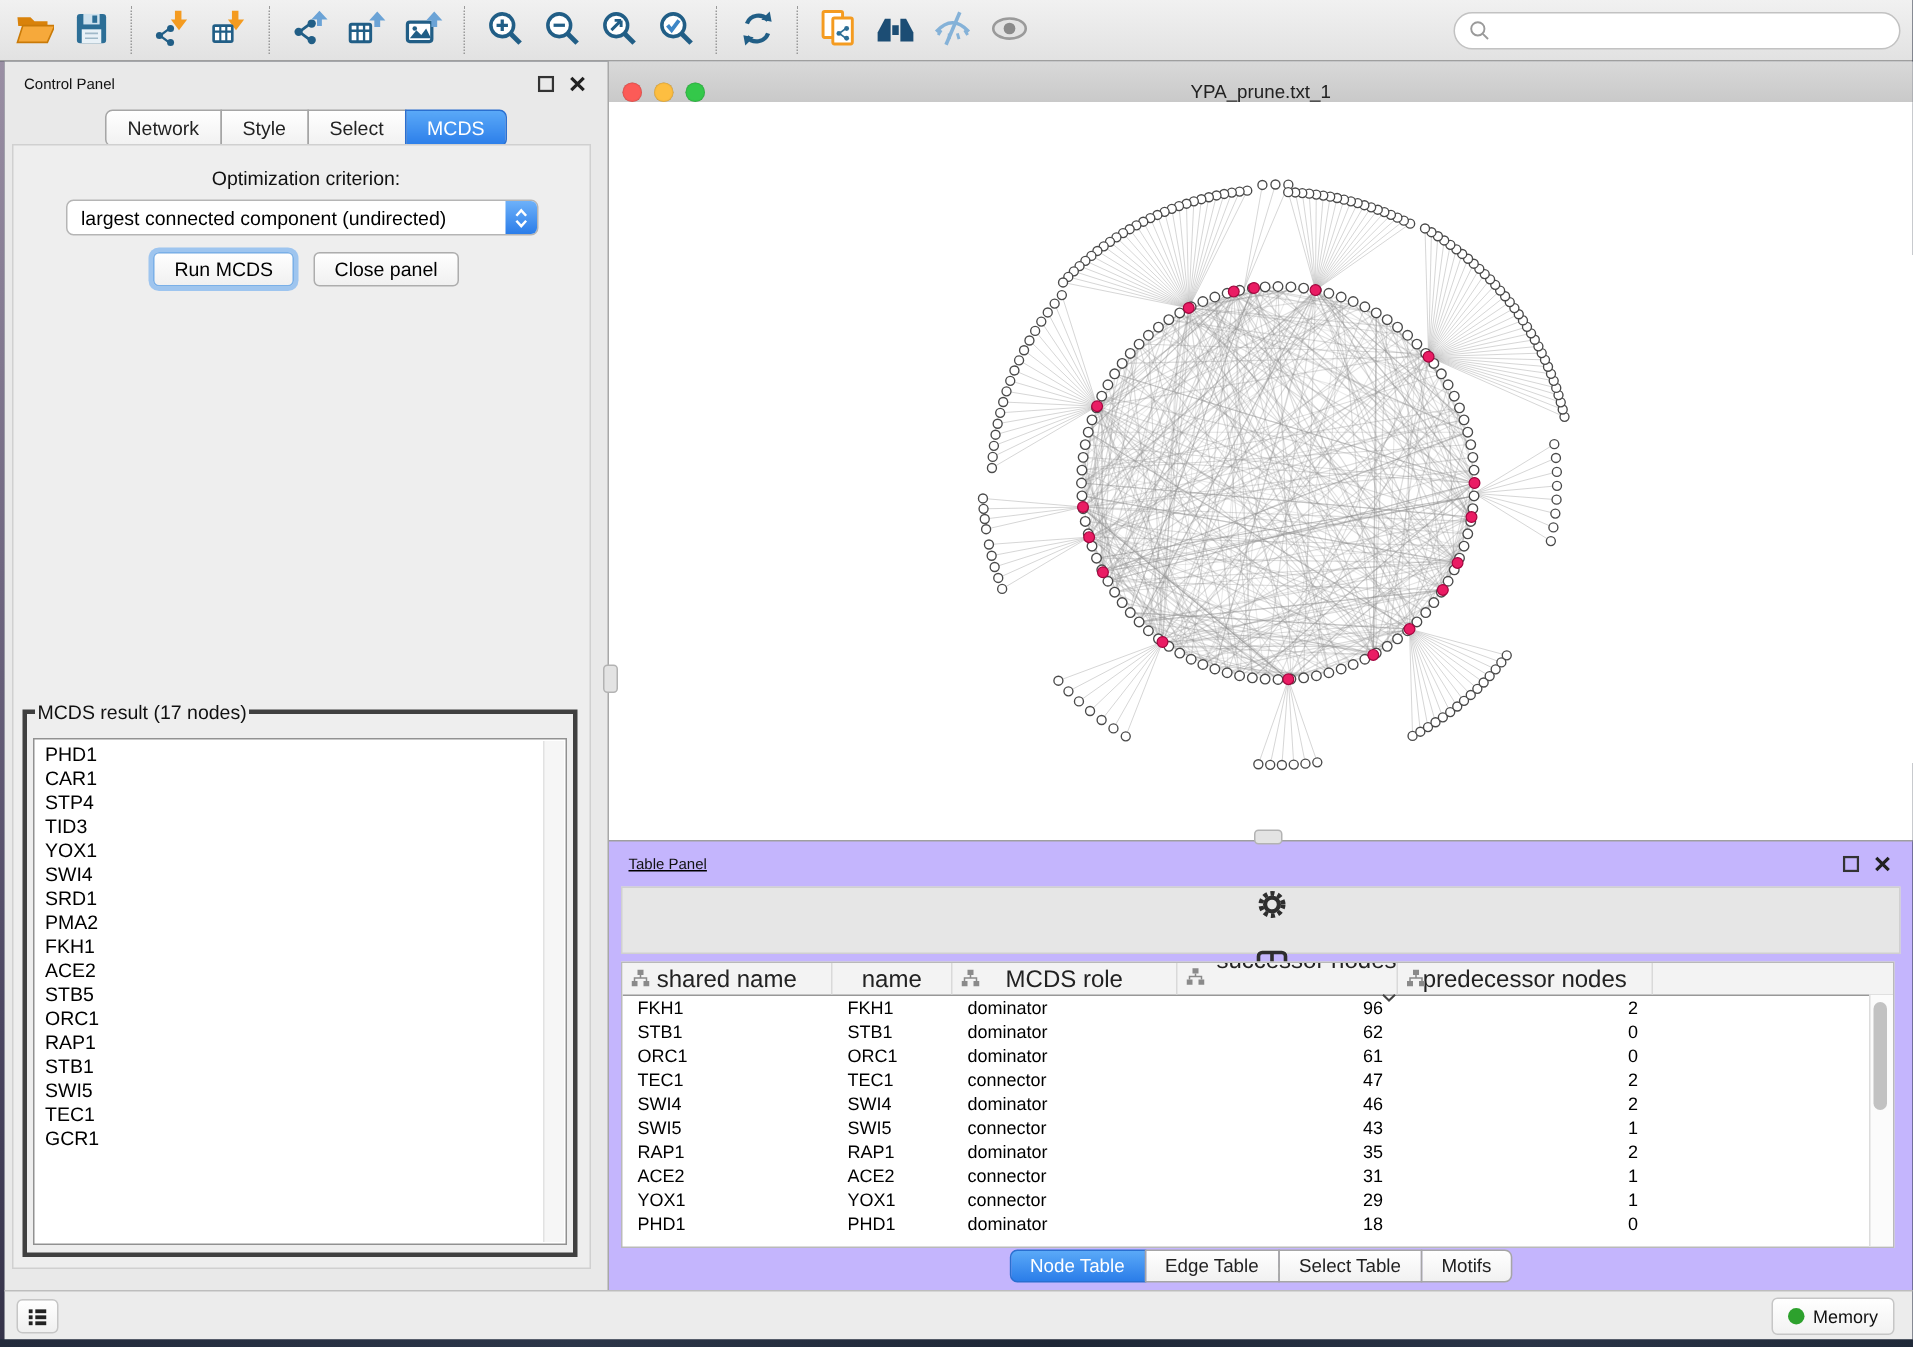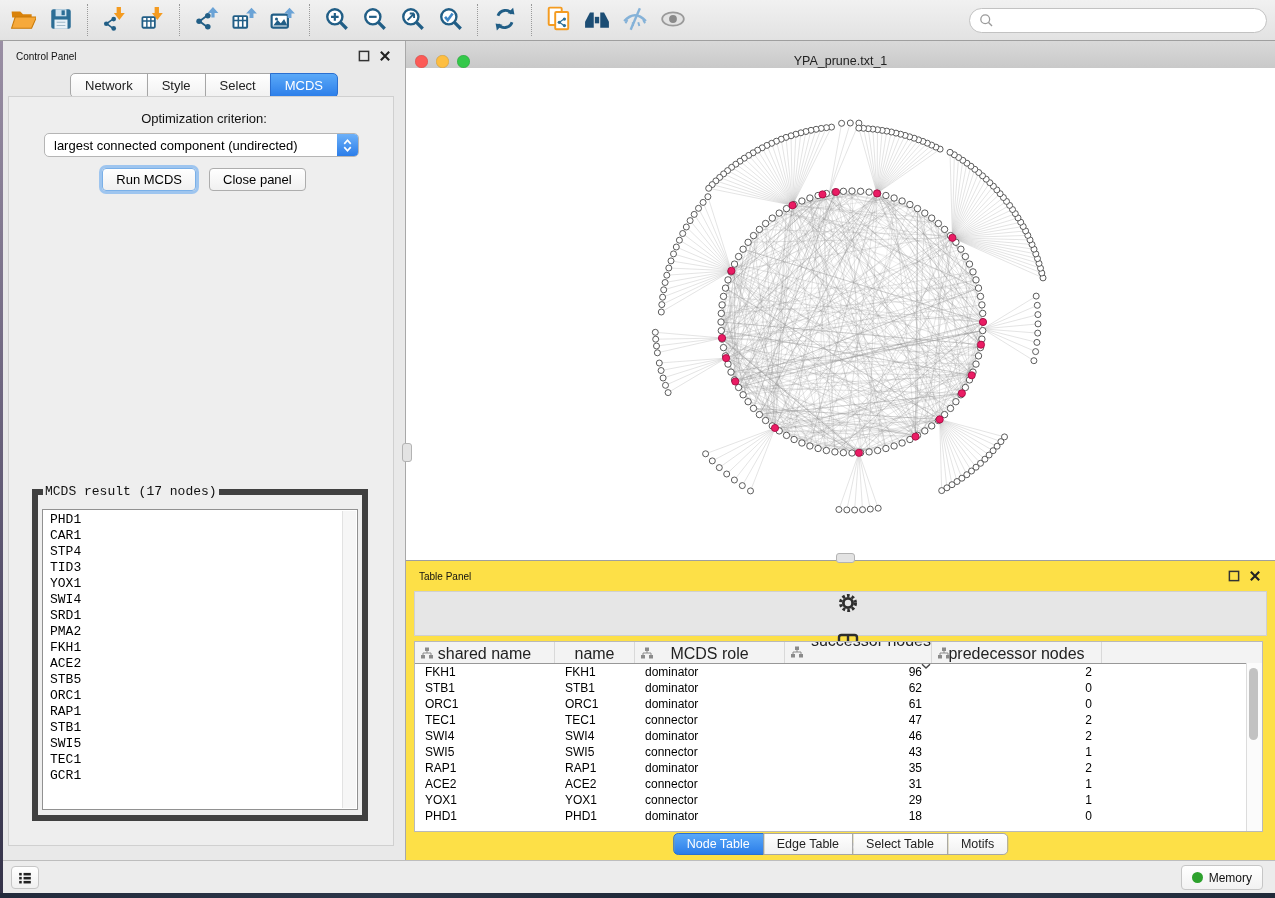--- a/index.html
+++ b/index.html
@@ -38,39 +38,39 @@
   .opt-label{left:0;right:0;top:70px;text-align:center;font-size:13px;color:#111;}
   .select{left:41px;top:92px;width:315px;height:24px;background:#fff;border:1px solid #b5b5b5;border-radius:5px;
           display:flex;align-items:center;box-sizing:border-box;}
   .select-value{flex:1;font-size:13px;padding-left:9px;color:#000;white-space:nowrap;}
   .select-stepper{width:21px;height:22px;background:linear-gradient(#6db1f9,#2b7de9);border-radius:0 4px 4px 0;
           display:flex;align-items:center;justify-content:center;}
   .btn-row{left:0;right:0;top:127px;display:flex;justify-content:center;gap:13px;}
   .pbtn{font-size:13px;color:#000;background:linear-gradient(#ffffff,#f0f0f0);border:1px solid #adadad;
         border-radius:4px;padding:3px 13px;font-family:"Liberation Sans",sans-serif;}
   .pbtn.focused{box-shadow:0 0 0 3px rgba(105,170,240,.6);border-color:#7ab0e8;}
-  fieldset.mcds{left:11px;right:19px;top:425px;bottom:21px;border:6px solid #404040;margin:18px;padding:0;background:transparent;font-family:Liberation Mono, monospace;}
+  fieldset.mcds{left:11px;right:19px;top:425px;bottom:21px;border:3px solid #404040;margin:1px;padding:0;background:transparent;}
   fieldset.mcds legend{font-size:13px;color:#111;margin-left:5px;padding:0 2px;}
   .listbox{position:absolute;left:4px;right:4px;top:10px;bottom:5px;background:#fff;border:1px solid #919191;}
   .list-items{position:absolute;left:0;top:2px;right:14px;}
   .list-item{font-size:13px;line-height:16px;padding-left:7px;color:#000;}
   .list-scroll{position:absolute;top:1px;bottom:1px;right:1px;width:13px;background:#f6f6f6;border-left:1px solid #e2e2e2;}
   
   .network-panel{left:406px;top:41px;width:869px;height:519px;background:#fff;}
   .net-title{height:27px;background:linear-gradient(#d9d9d9,#c9c9c9);border-bottom:1px solid #ababab;
              display:flex;align-items:flex-end;position:relative;}
   .traffic{display:flex;gap:8px;padding-left:9px;}
   .light{width:13px;height:13px;border-radius:50%;box-shadow:inset 0 0 1px rgba(0,0,0,.4);}
   .net-title-text{position:absolute;left:0;right:0;text-align:center;font-size:12.5px;color:#222;}
   .net-canvas{position:absolute;left:0;top:27px;right:0;bottom:0;background:#fff;}
   .net-canvas svg{display:block;}
   .v-handle{left:402px;top:443px;width:8px;height:17px;background:#e3e3e3;border:1px solid #b3b3b3;border-radius:3px;}
   .h-handle{left:836px;top:553px;width:17px;height:8px;background:#e3e3e3;border:1px solid #b3b3b3;border-radius:3px;z-index:5;}
   
-  .table-panel{left:406px;top:560px;width:869px;height:300px;background:#fde047;border-top:1px solid #9f9f9f;box-sizing:border-box;}
+  .table-panel{left:406px;top:560px;width:869px;height:300px;background:#c4b5fd;border-top:1px solid #9f9f9f;box-sizing:border-box;text-decoration:underline;}
   .tp-toolbar{left:8px;right:8px;top:30px;height:45px;background:#e6e6e6;border:1px solid #d0d0d0;
               display:flex;align-items:center;gap:15px;padding-left:14px;box-sizing:border-box;flex-direction:column;}
   .tp-tool{width:26px;height:26px;display:flex;align-items:center;justify-content:center;background:none;border:none;padding:0;}
   .tp-tool svg{width:22px;height:22px;}
   .tbl{left:8px;right:12px;top:80px;height:189px;background:#fff;border:1px solid #b9b9b9;overflow:hidden;}
   .tbl-head{display:flex;height:21px;background:#f3f3f3;border-bottom:1px solid #989898;}
   .th{display:flex;align-items:flex-end;justify-content:center;gap:5px;font-size:16px;color:#222;
       border-right:1px solid #d9d9d9;box-sizing:border-box;position:relative;}
   .th .hier{position:absolute;left:6px;}
   .tbl-row{display:flex;height:16px;}

